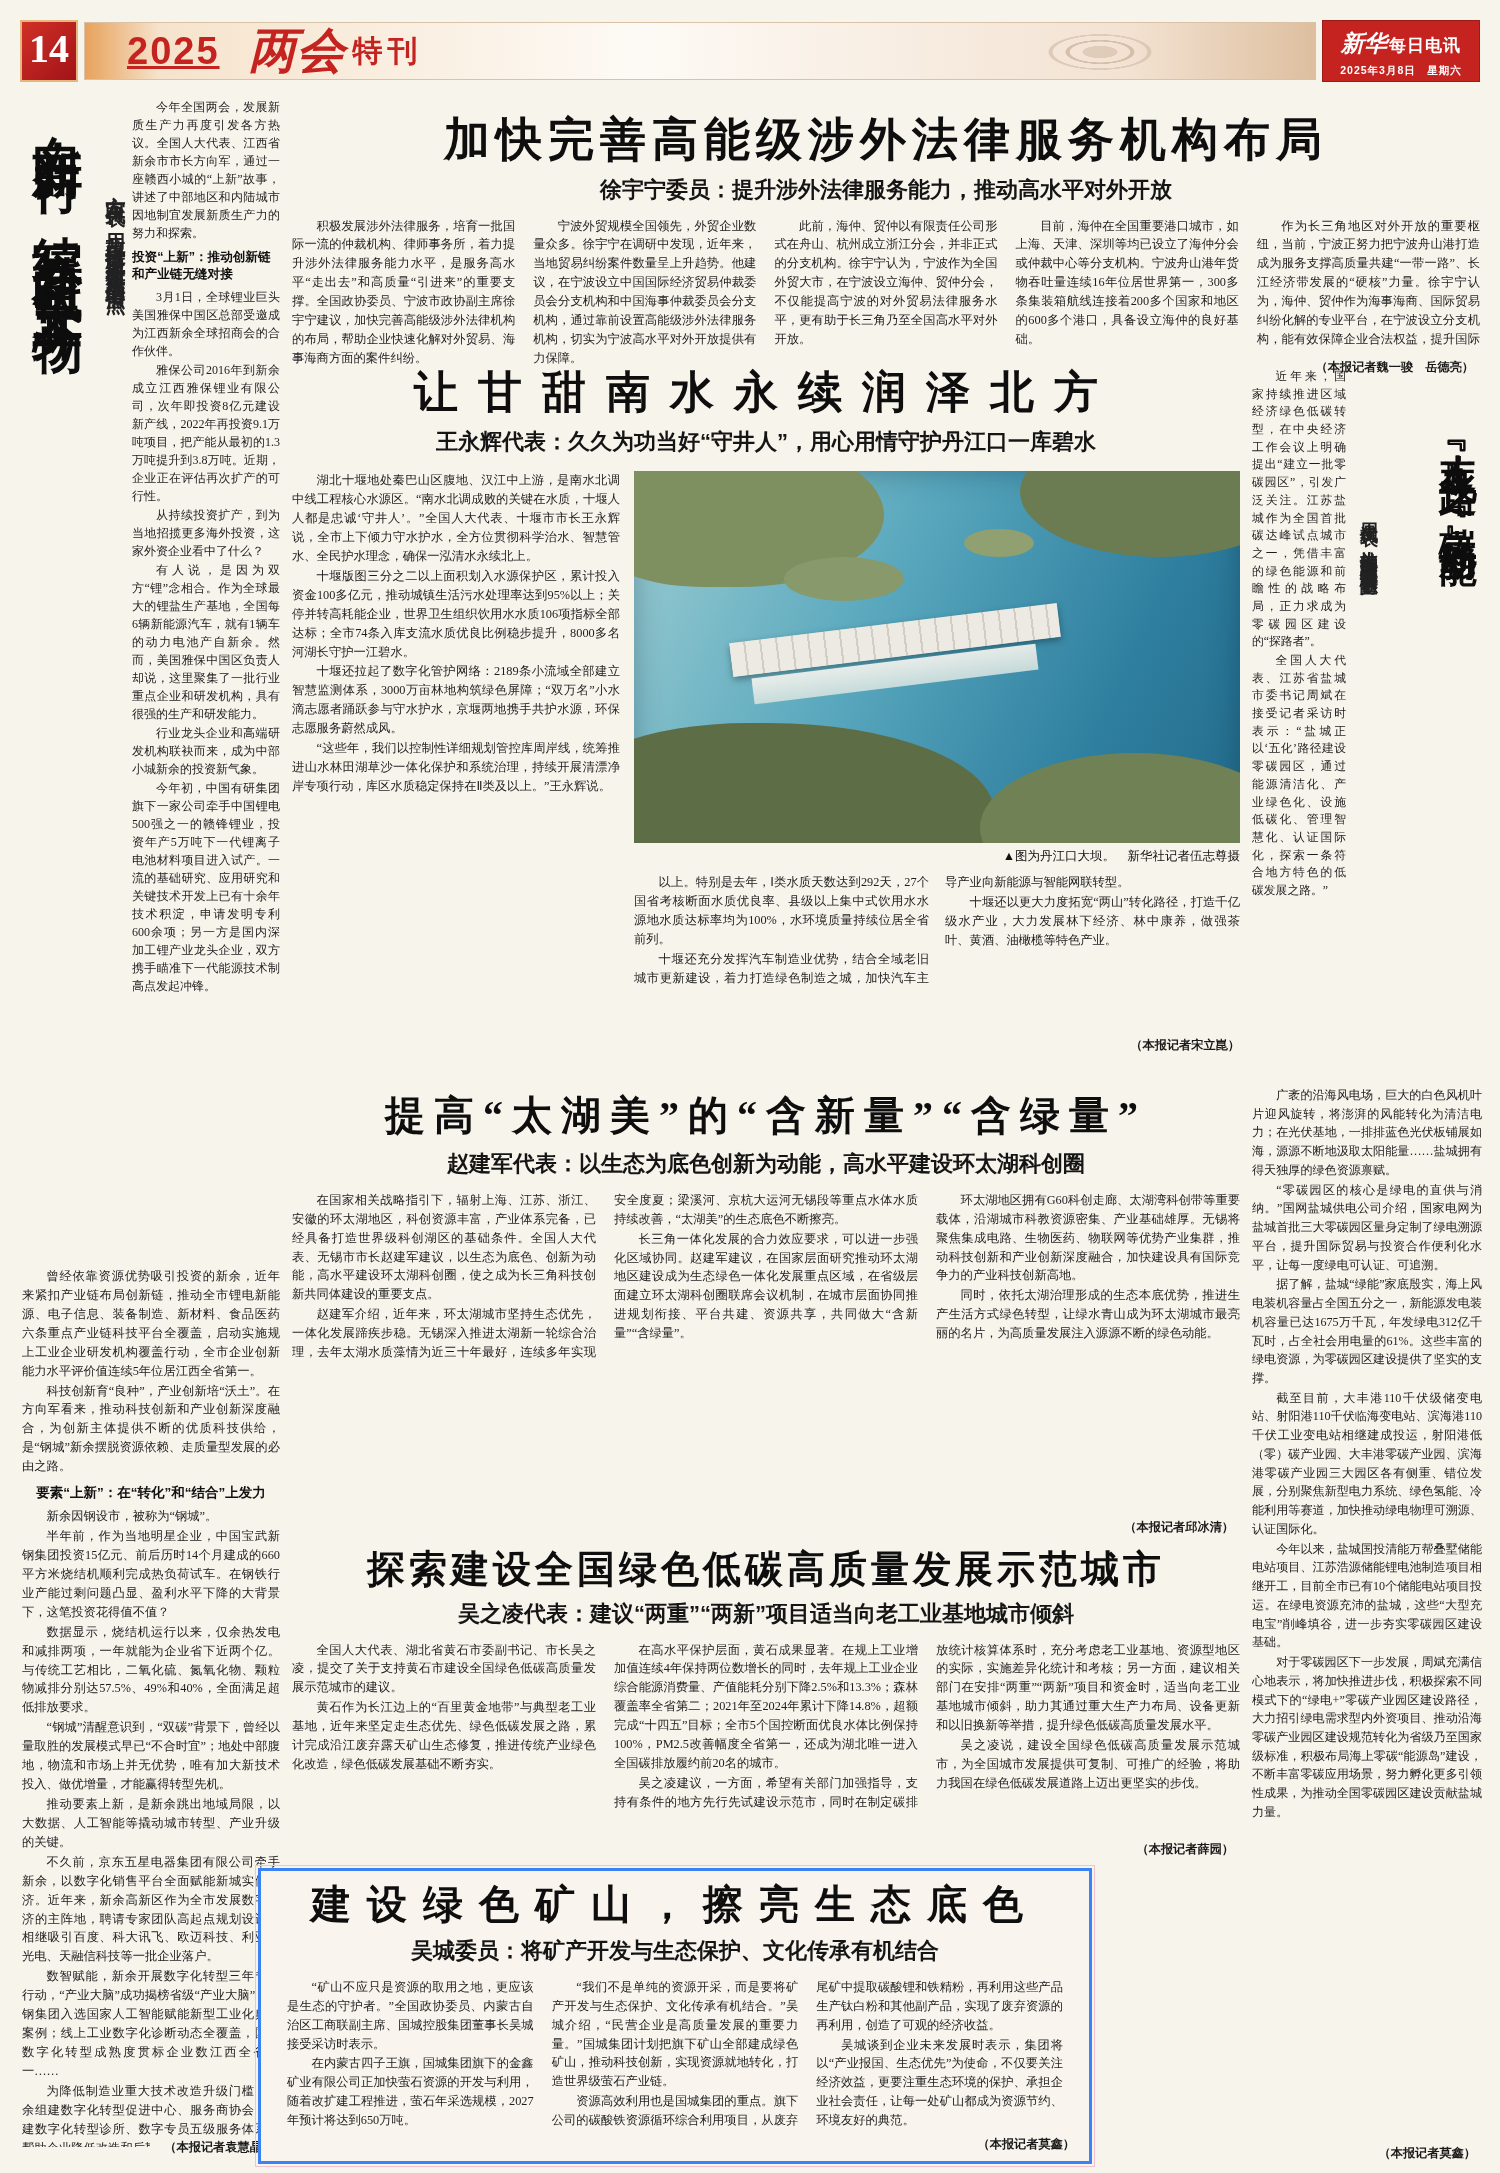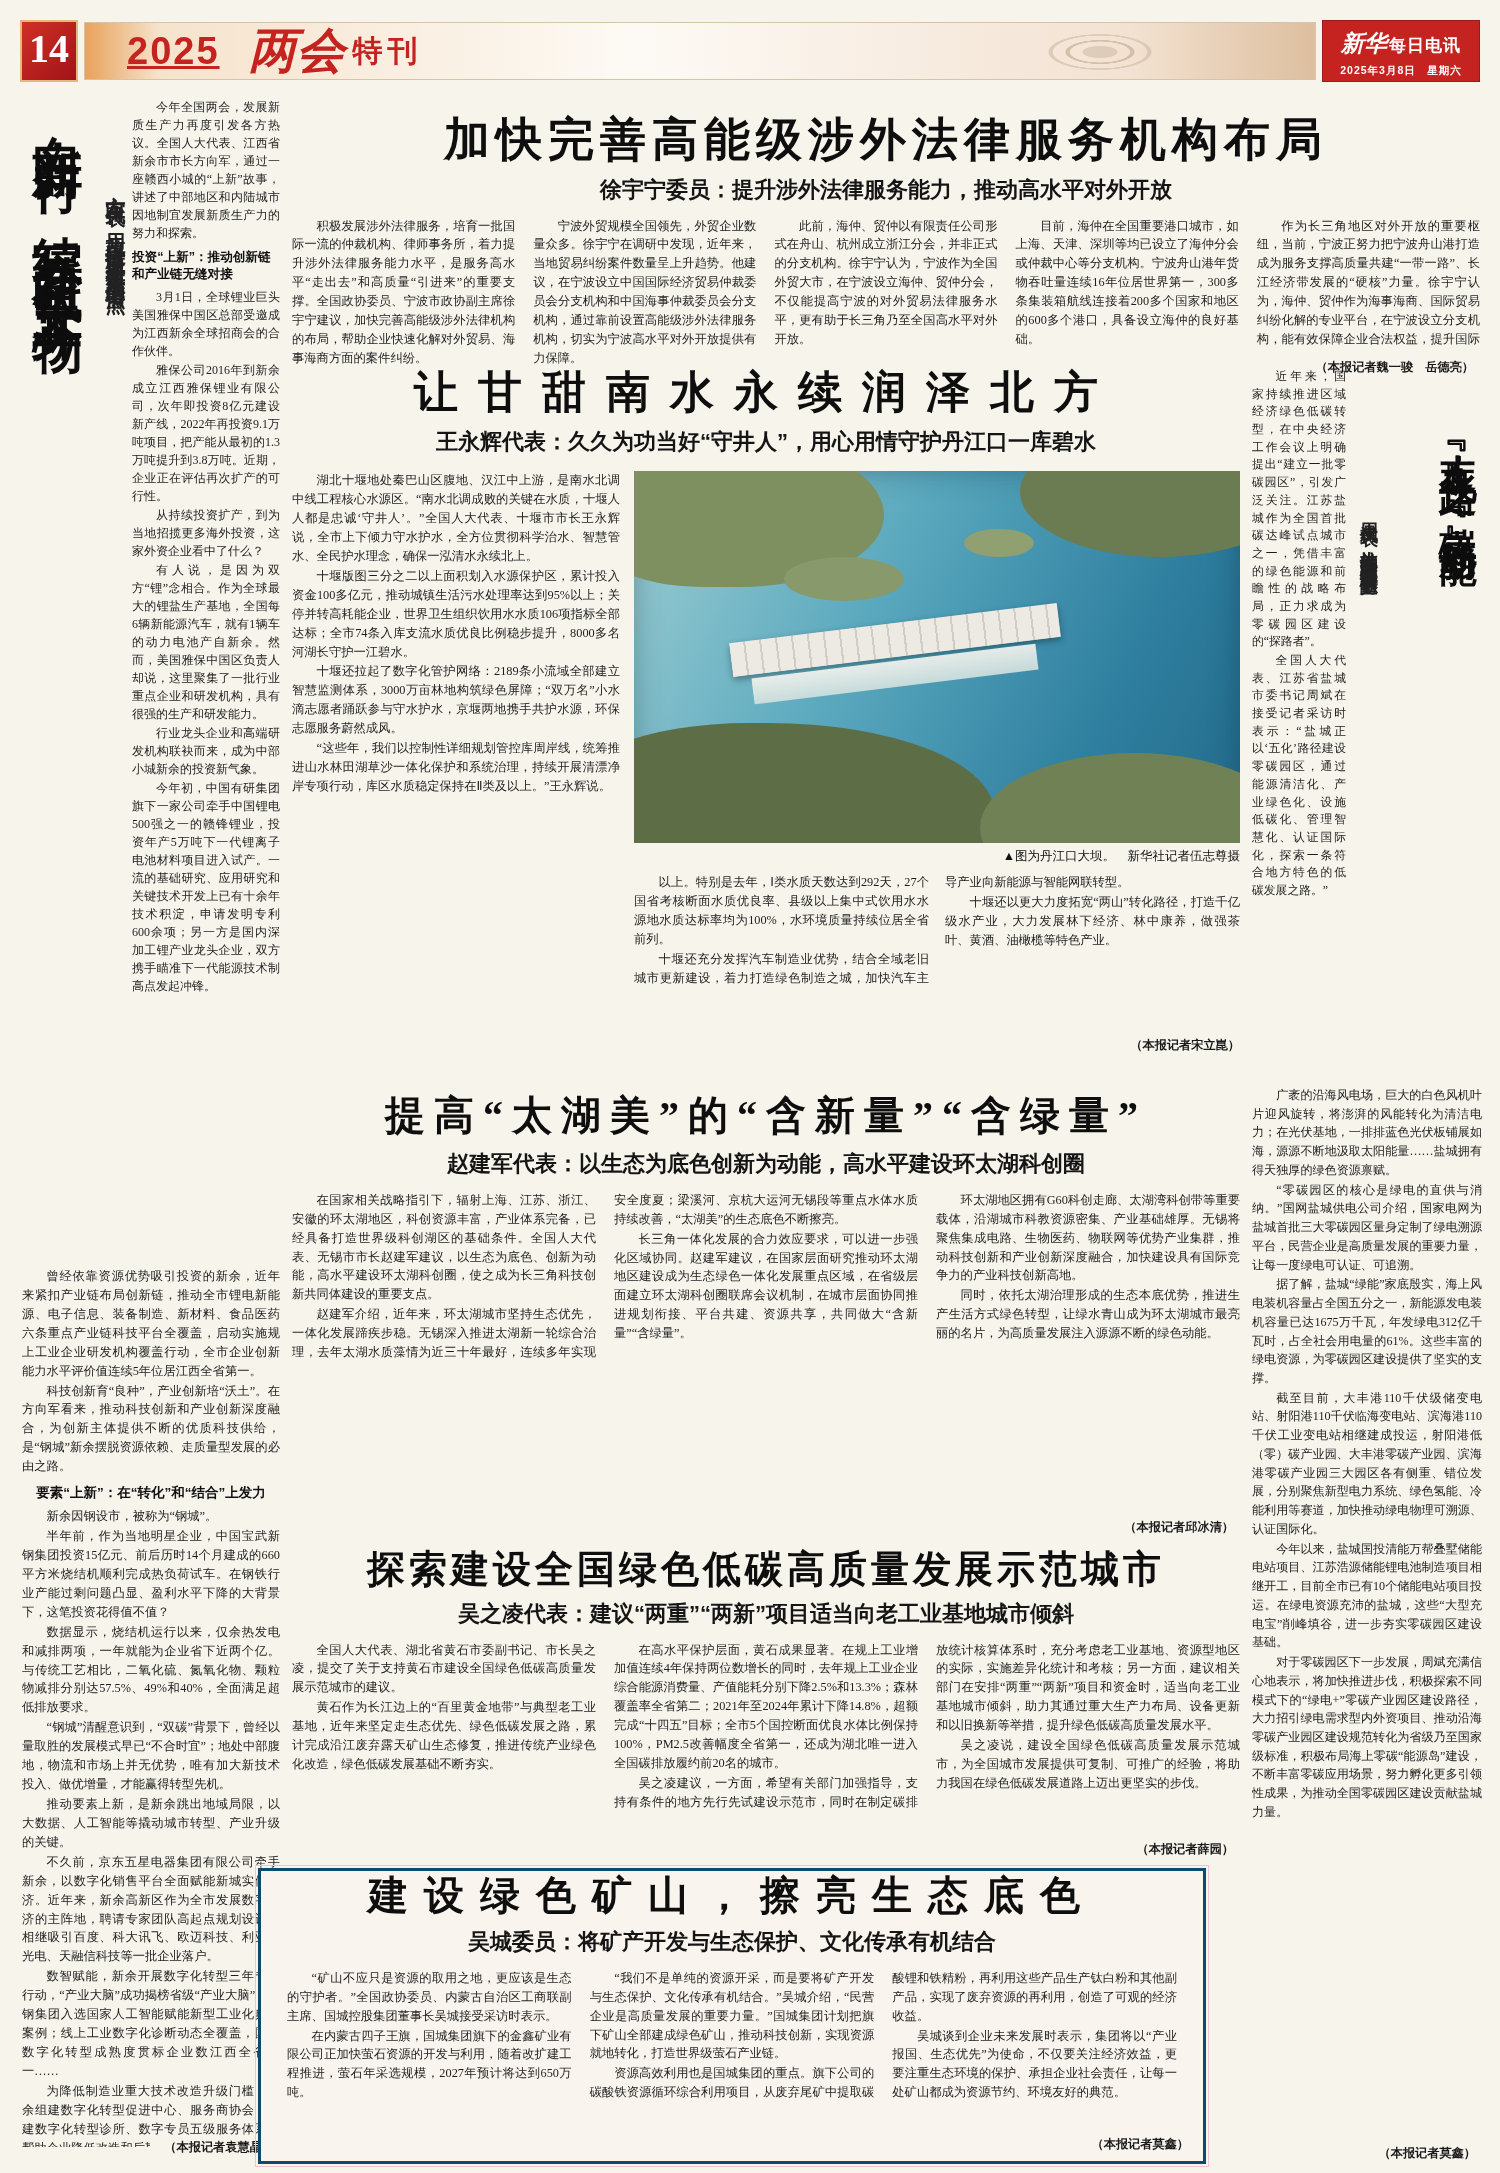--- a/index.html
+++ b/index.html
@@ -87,22 +87,22 @@
   .art-taihu{left:292px;top:1094px;width:948px;height:444px;}
   .hl-taihu{font-size:40px;letter-spacing:9px;}
   .taihu-cols{height:316px;}
 
   
   .art-low{left:292px;top:1548px;width:948px;height:312px;}
   .hl-low{font-size:38px;letter-spacing:4px;}
   .low-cols{height:200px;}
 
   
-  .redbox{left:258px;top:1868px;width:948px;height:296px;background:#f9f5ee;
-          border:3px solid #0c4a6e;outline:1px solid #f2c3ce;outline-offset:2px;padding:1px 26px;}
+  .redbox{left:258px;top:1868px;width:834px;height:296px;background:#f9f5ee;
+          border:3px solid #3b82f6;outline:1px solid #f2c3ce;outline-offset:2px;padding:10px 26px;}
   .hl-mine{font-size:40px;letter-spacing:16px;margin-top:2px;}
   .mine-cols{height:156px;}
   .redbox .credit.abs{background:#f9f5ee;right:12px;bottom:8px;}
 
   
   .right-rail{position:absolute;left:1252px;top:368px;width:230px;height:1796px;overflow:hidden;}
   .rr-top{display:flex;height:708px;overflow:hidden;}
   .rr-strip{width:94px;overflow:hidden;}
   .rr-strip .para{font-size:11.8px;line-height:1.5;}
   .rr-vsub{writing-mode:vertical-rl;text-orientation:upright;width:36px;margin-top:140px;overflow:hidden;
@@ -265,21 +265,21 @@
     <div class="rr-top">
       <div class="rr-strip">
           <p class="para">近年来，国家持续推进区域经济绿色低碳转型，在中央经济工作会议上明确提出“建立一批零碳园区”，引发广泛关注。江苏盐城作为全国首批碳达峰试点城市之一，凭借丰富的绿色能源和前瞻性的战略布局，正力求成为零碳园区建设的“探路者”。</p>
           <p class="para">全国人大代表、江苏省盐城市委书记周斌在接受记者采访时表示：“盐城正以‘五化’路径建设零碳园区，通过能源清洁化、产业绿色化、设施低碳化、管理智慧化、认证国际化，探索一条符合地方特色的低碳发展之路。”</p>
         </div>
       <div class="rr-vsub">周斌代表：为推动全国零碳园区建设贡献力量</div>
       <div class="rr-vhead">走『五化』之路，『碳』寻新动能</div>
     </div>
     <div class="rr-body">
         <p class="para">广袤的沿海风电场，巨大的白色风机叶片迎风旋转，将澎湃的风能转化为清洁电力；在光伏基地，一排排蓝色光伏板铺展如海，源源不断地汲取太阳能量……盐城拥有得天独厚的绿色资源禀赋。</p>
-        <p class="para">“零碳园区的核心是绿电的直供与消纳。”国网盐城供电公司介绍，国家电网为盐城首批三大零碳园区量身定制了绿电溯源平台，民营企业是高质量发展的重要力量，让每一度绿电可认证、可追溯。</p>
+        <p class="para">“零碳园区的核心是绿电的直供与消纳。”国网盐城供电公司介绍，国家电网为盐城首批三大零碳园区量身定制了绿电溯源平台，提升国际贸易与投资合作便利化水平，让每一度绿电可认证、可追溯。</p>
         <p class="para">据了解，盐城“绿能”家底殷实，海上风电装机容量占全国五分之一，新能源发电装机容量已达1675万千瓦，年发绿电312亿千瓦时，占全社会用电量的61%。这些丰富的绿电资源，为零碳园区建设提供了坚实的支撑。</p>
         <p class="para">截至目前，大丰港110千伏级储变电站、射阳港110千伏临海变电站、滨海港110千伏工业变电站相继建成投运，射阳港低（零）碳产业园、大丰港零碳产业园、滨海港零碳产业园三大园区各有侧重、错位发展，分别聚焦新型电力系统、绿色氢能、冷能利用等赛道，加快推动绿电物理可溯源、认证国际化。</p>
         <p class="para">今年以来，盐城国投清能万帮叠墅储能电站项目、江苏浩源储能锂电池制造项目相继开工，目前全市已有10个储能电站项目投运。在绿电资源充沛的盐城，这些“大型充电宝”削峰填谷，进一步夯实零碳园区建设基础。</p>
         <p class="para">对于零碳园区下一步发展，周斌充满信心地表示，将加快推进步伐，积极探索不同模式下的“绿电+”零碳产业园区建设路径，大力招引绿电需求型内外资项目、推动沿海零碳产业园区建设规范转化为省级乃至国家级标准，积极布局海上零碳“能源岛”建设，不断丰富零碳应用场景，努力孵化更多引领性成果，为推动全国零碳园区建设贡献盐城力量。</p>
       </div>
     <div class="credit abs">（本报记者莫鑫）</div>
   </div>
 
 </div>
 

